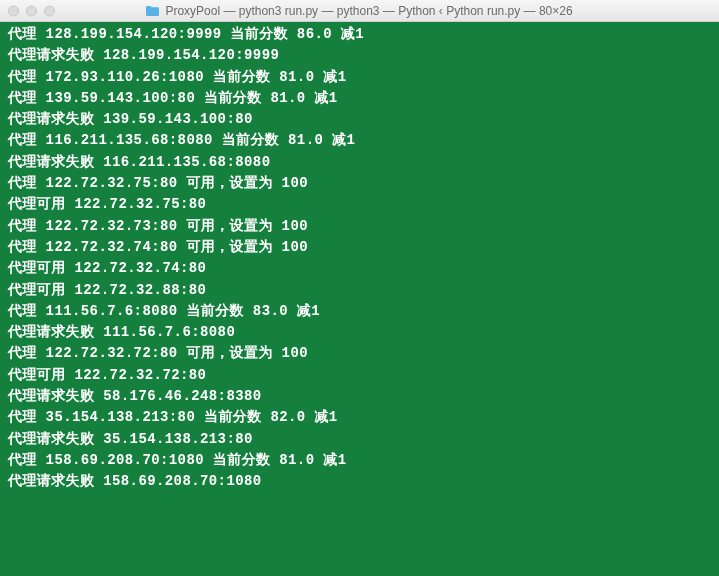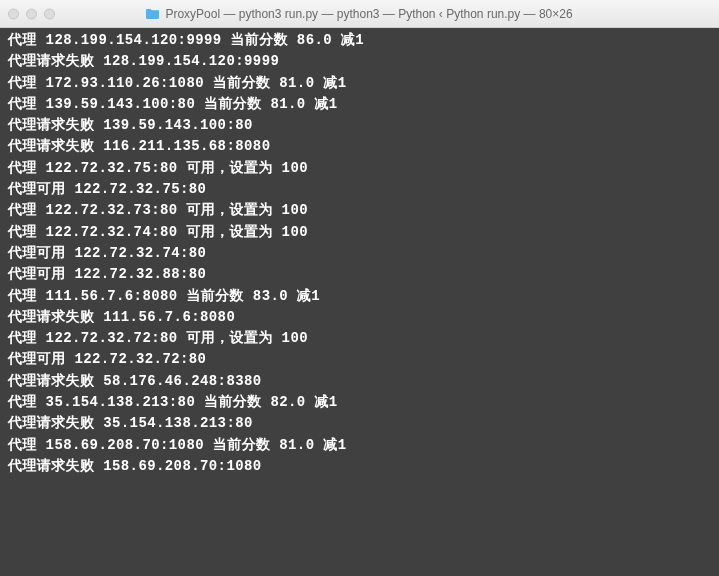--- a/index.html
+++ b/index.html
@@ -1,18 +1,18 @@
 <!DOCTYPE html>
 <html><head>
 <meta charset="utf-8">
 <style>
   * { margin: 0; padding: 0; box-sizing: border-box; }
   html, body { width: 719px; height: 576px; overflow: hidden; font-family: "Helvetica Neue", Arial, sans-serif; }
   .titlebar {
-    height: 28px;
+    height: 22px;
     background: linear-gradient(#f6f6f6, #e6e6e6);
     border-bottom: 1px solid #cfcfcf;
     display: flex;
     align-items: center;
     justify-content: center;
     font-size: 12px;
     color: #6b6b6b;
     position: relative;
     user-select: none;
   }
@@ -27,21 +27,21 @@
   .dot {
     width: 11px; height: 11px; border-radius: 50%;
     background: #dcdcdc;
     border: 0.5px solid #c6c6c6;
   }
   .title-inner { display: flex; align-items: center; gap: 6px; }
   .folder-icon { width: 13px; height: 10px; display: inline-flex; }
   .terminal {
     width: 719px;
     height: 554px;
-    background: #404040;
+    background: #15803d;
     color: #fff;
     font-family: Menlo, Consolas, "Courier New", monospace;
     font-size: 14px;
     line-height: 21.3px;
     padding: 2px 6px 2px 8px;
     letter-spacing: 0.4px;
     font-weight: 600;
   }
   .line { white-space: pre; }
 </style>
@@ -63,20 +63,21 @@
     <span>ProxyPool — python3 run.py — python3 — Python ‹ Python run.py — 80×26</span>
   </div>
 </div>
 
 <div class="terminal">
   <div class="line">代理 128.199.154.120:9999 当前分数 86.0 减1</div>
   <div class="line">代理请求失败 128.199.154.120:9999</div>
   <div class="line">代理 172.93.110.26:1080 当前分数 81.0 减1</div>
   <div class="line">代理 139.59.143.100:80 当前分数 81.0 减1</div>
   <div class="line">代理请求失败 139.59.143.100:80</div>
+  <div class="line">代理 116.211.135.68:8080 当前分数 81.0 减1</div>
   <div class="line">代理请求失败 116.211.135.68:8080</div>
   <div class="line">代理 122.72.32.75:80 可用，设置为 100</div>
   <div class="line">代理可用 122.72.32.75:80</div>
   <div class="line">代理 122.72.32.73:80 可用，设置为 100</div>
   <div class="line">代理 122.72.32.74:80 可用，设置为 100</div>
   <div class="line">代理可用 122.72.32.74:80</div>
   <div class="line">代理可用 122.72.32.88:80</div>
   <div class="line">代理 111.56.7.6:8080 当前分数 83.0 减1</div>
   <div class="line">代理请求失败 111.56.7.6:8080</div>
   <div class="line">代理 122.72.32.72:80 可用，设置为 100</div>

